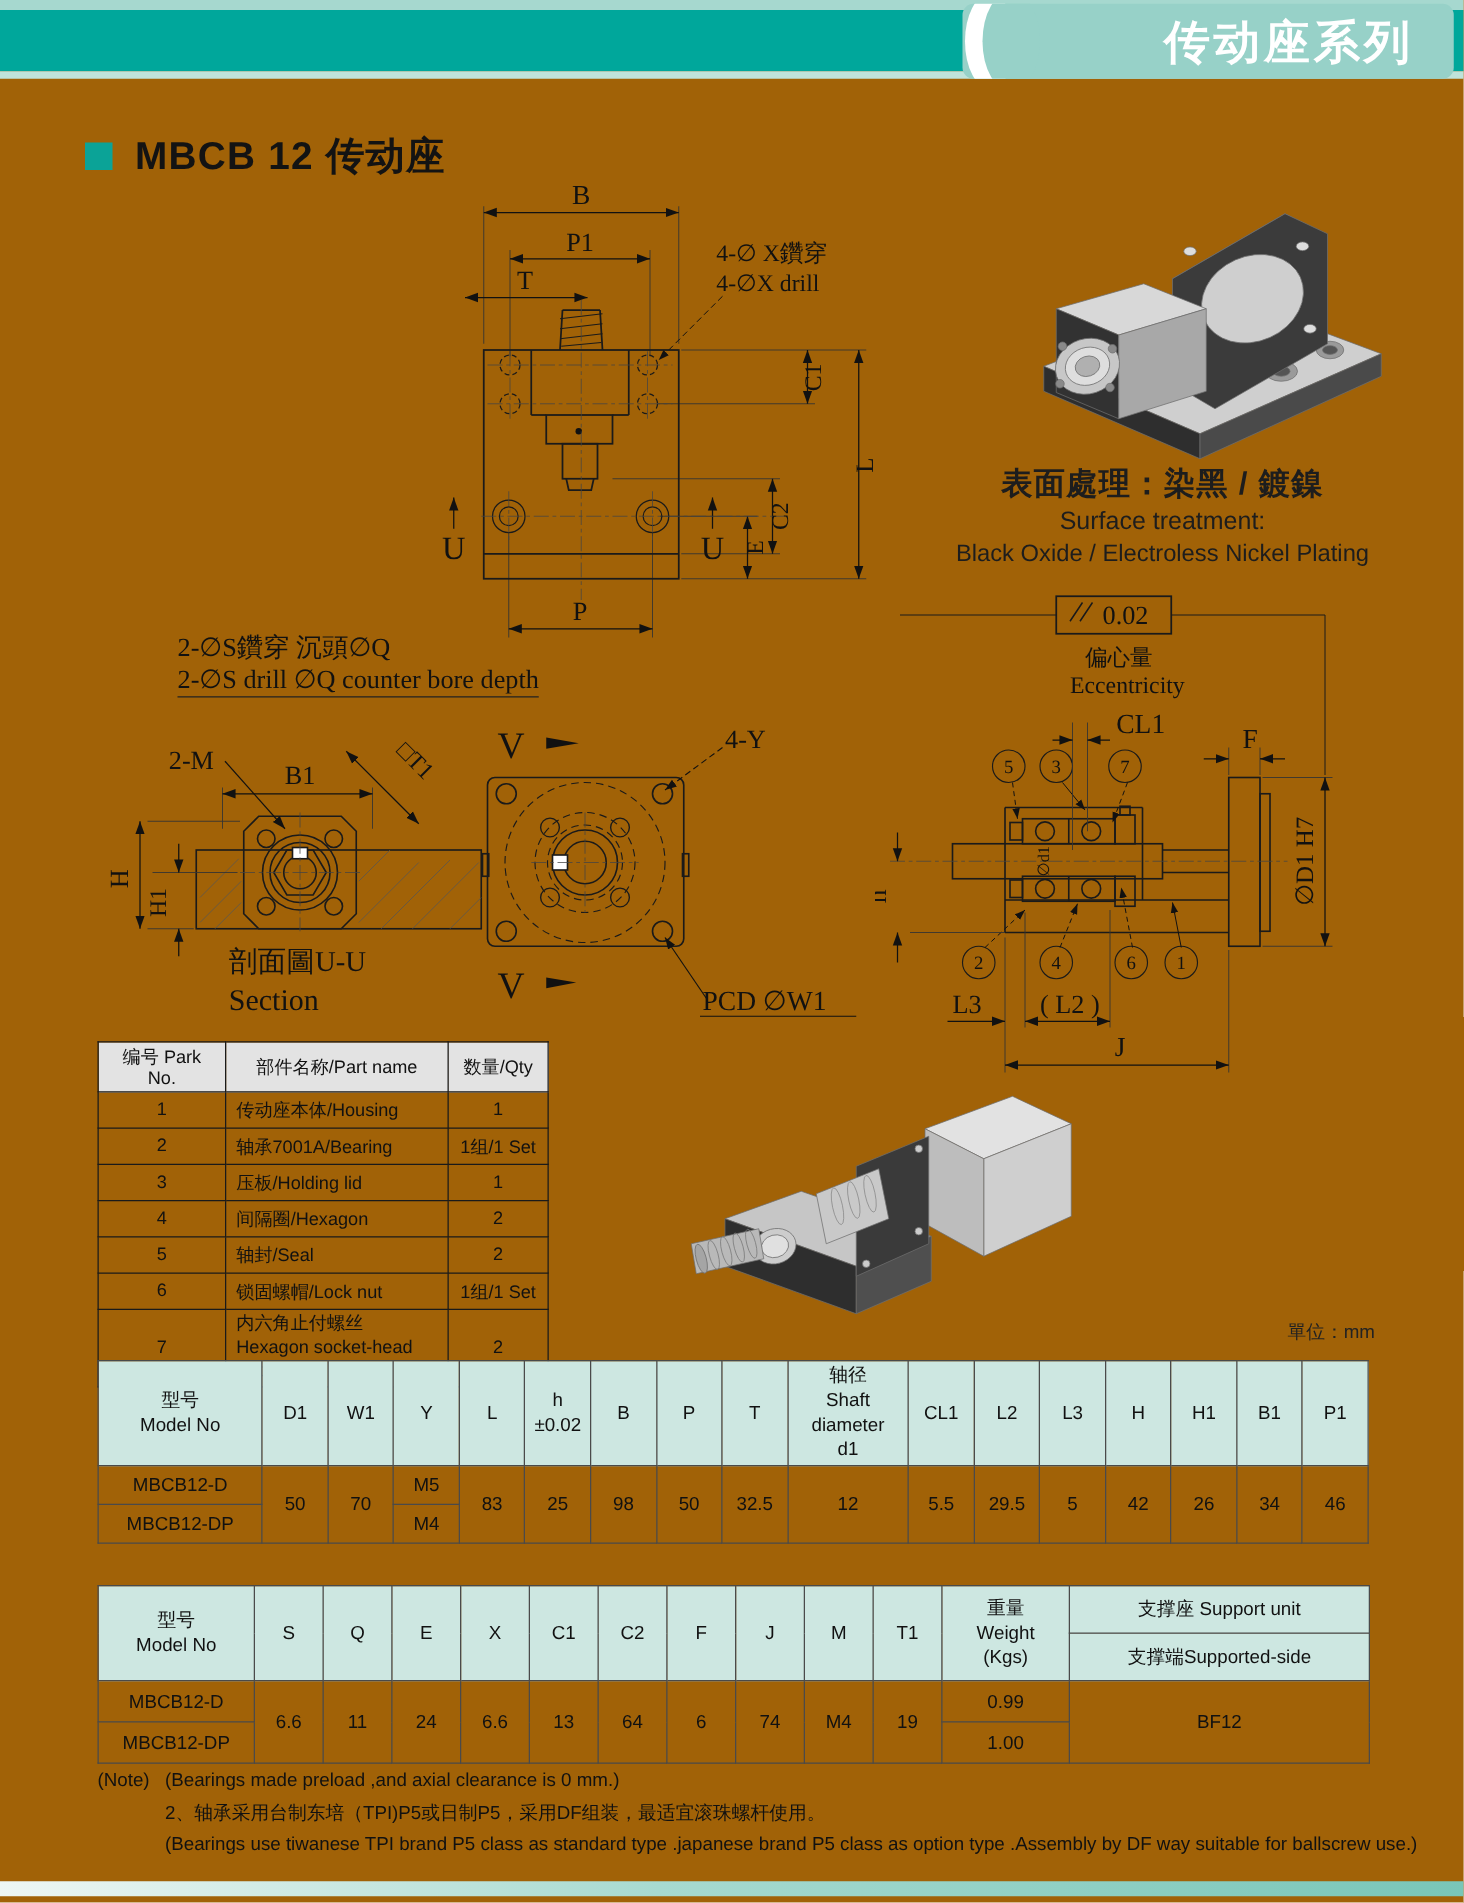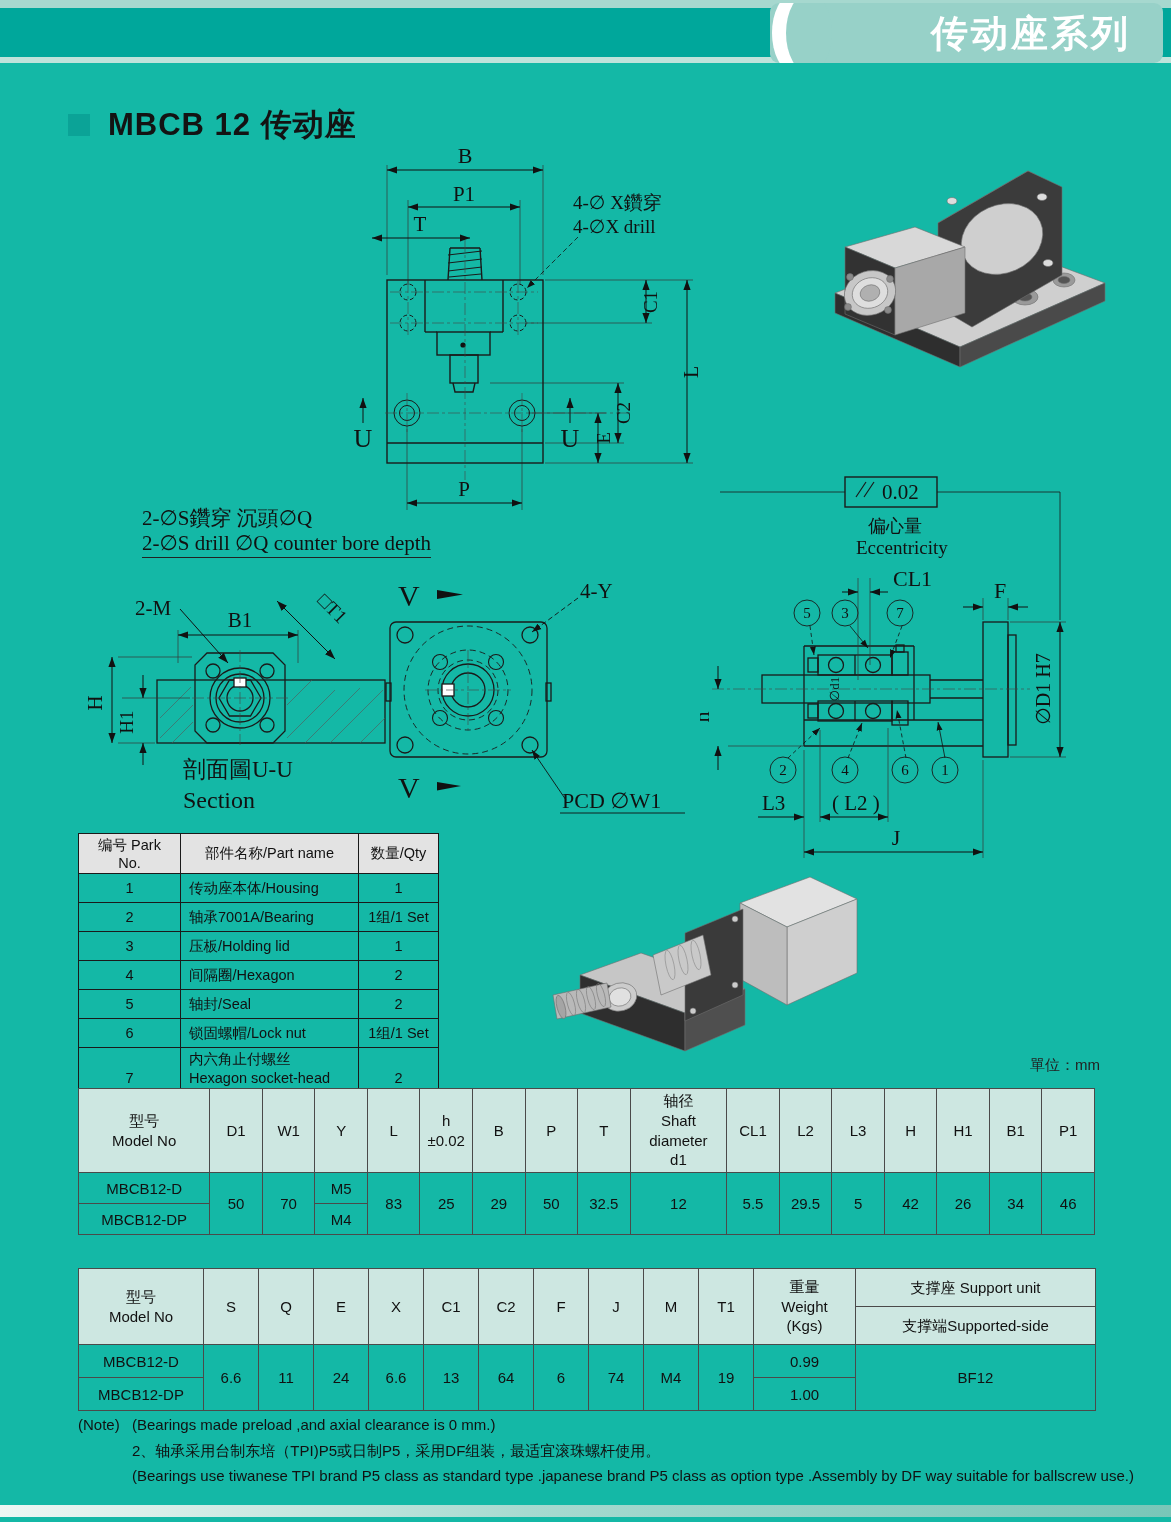--- a/index.html
+++ b/index.html
@@ -1,16 +1,16 @@
 <!DOCTYPE html>
 <html><head>
 <meta charset="utf-8">
 <style>
   html,body{margin:0;padding:0;background:#fff;}
-  .page{position:relative;width:1171px;height:1522px;background:#14b8a6;overflow:hidden;
+  .page{position:relative;width:1171px;height:1522px;background:#a16207;overflow:hidden;
         font-family:"Liberation Sans",sans-serif;color:#111;}
   .abs{position:absolute;}
 
   
   .banner-top-strip{position:absolute;top:0;left:0;width:100%;height:8px;background:#a6d8cf;}
   .banner-dark{position:absolute;top:8px;left:0;width:100%;height:49px;background:#00a79b;}
   .banner-bottom-strip{position:absolute;top:57px;left:0;width:100%;height:6px;background:#bfe3db;}
   .banner-panel{position:absolute;left:770px;top:3px;width:393px;height:60px;background:#97d1c8;
                 border-radius:9px;overflow:hidden;}
   .banner-panel .crescent{position:absolute;left:2px;top:-8px;width:40px;height:76px;background:#ffffff;border-radius:50%;}
@@ -189,20 +189,25 @@
       <ellipse cx="80" cy="158" rx="26" ry="22" transform="rotate(-18 80 158)" fill="#c7c7c7"></ellipse>
       <ellipse cx="80" cy="158" rx="18" ry="15" transform="rotate(-18 80 158)" fill="#dedede"></ellipse>
       <ellipse cx="80" cy="158" rx="10" ry="8" transform="rotate(-18 80 158)" fill="#b0b0b0"></ellipse>
       <circle cx="60" cy="142" r="3.4" fill="#8a8a8a"></circle>
         <circle cx="100" cy="144" r="3.4" fill="#8a8a8a"></circle>
       <circle cx="58" cy="172" r="3.4" fill="#8a8a8a"></circle>
         <circle cx="98" cy="175" r="3.4" fill="#8a8a8a"></circle>
     </g>
   </svg>
 
+  <div class="surface">
+    <div class="l1">表面處理：染黑 / 鍍鎳</div>
+    <div class="l2">Surface treatment:</div>
+    <div class="l3">Black Oxide / Electroless Nickel Plating</div>
+  </div>
 
   <svg class="abs" style="left:80px;top:575px" width="310" height="265" viewBox="0 0 310 265">
     <defs>
       <marker id="svA" viewBox="0 0 10 8" markerWidth="11" markerHeight="9" refX="9.5" refY="4" orient="auto-start-reverse">
         <path d="M0,0.6 L9.5,4 L0,7.4 z" fill="#111"></path>
       </marker>
     </defs>
     <g stroke="#1a1a1a" stroke-width="1.3" fill="none">
       <rect x="77" y="105" width="228" height="63"></rect>
       <path d="M127,78 L193,78 L205,90 L205,156 L193,168 L127,168 L115,156 L115,90 z"></path>
@@ -532,21 +537,21 @@
       </tr>
     </thead>
     <tbody>
       <tr>
         <td>MBCB12-D</td>
         <td rowspan="2">50</td>
         <td rowspan="2">70</td>
         <td>M5</td>
         <td rowspan="2">83</td>
         <td rowspan="2">25</td>
-        <td rowspan="2">29</td>
+        <td rowspan="2">98</td>
         <td rowspan="2">50</td>
         <td rowspan="2">32.5</td>
         <td rowspan="2">12</td>
         <td rowspan="2">5.5</td>
         <td rowspan="2">29.5</td>
         <td rowspan="2">5</td>
         <td rowspan="2">42</td>
         <td rowspan="2">26</td>
         <td rowspan="2">34</td>
         <td rowspan="2">46</td>

